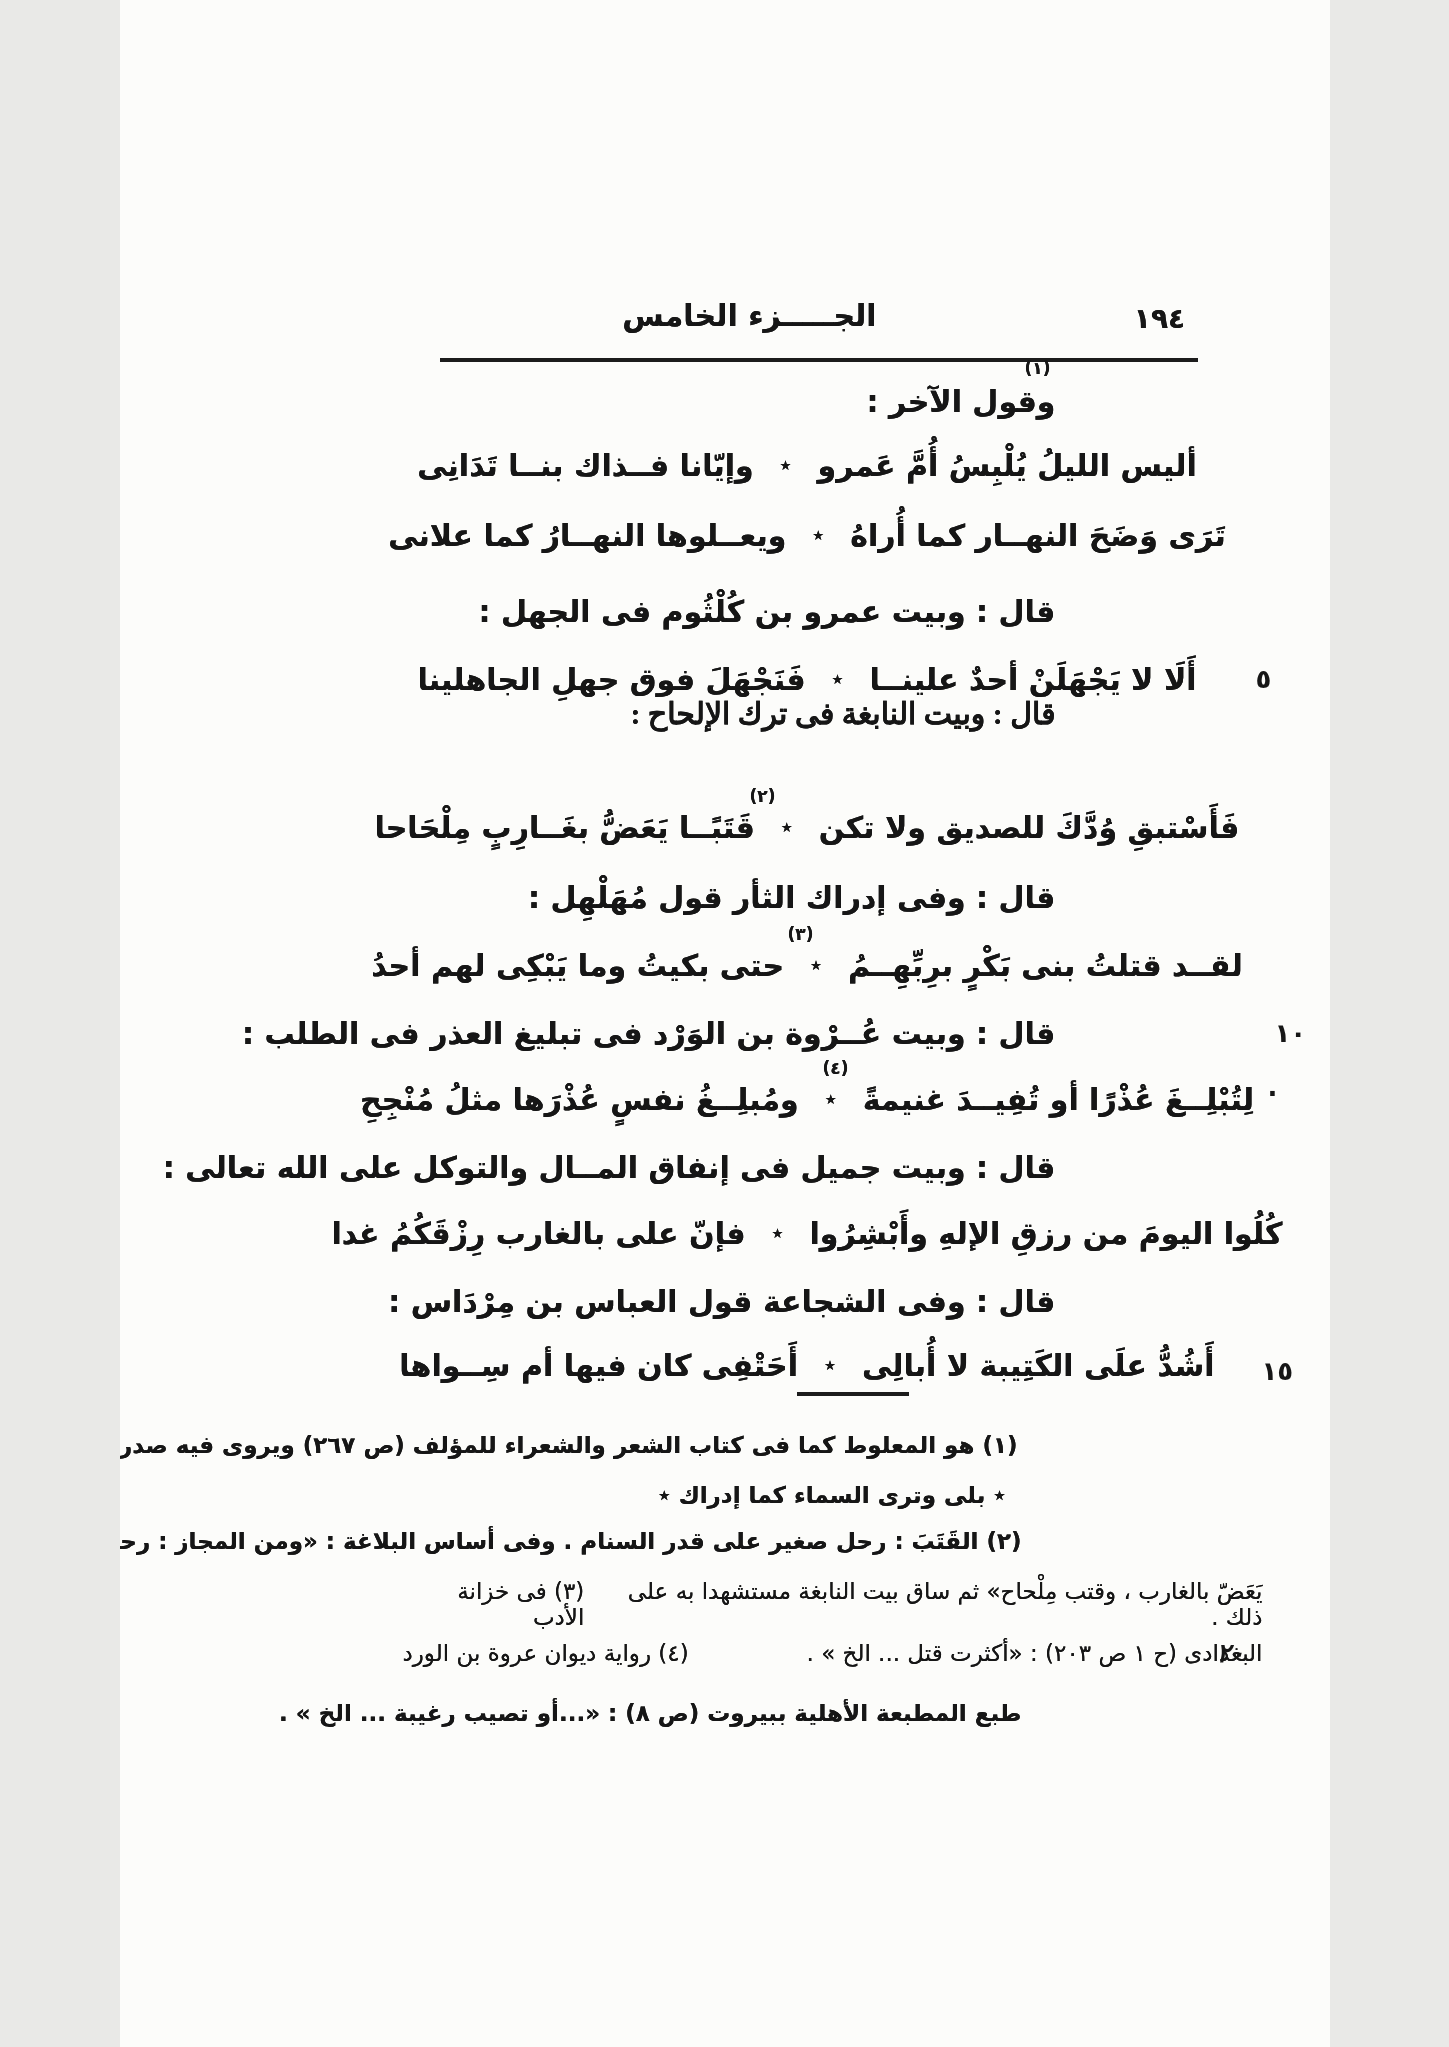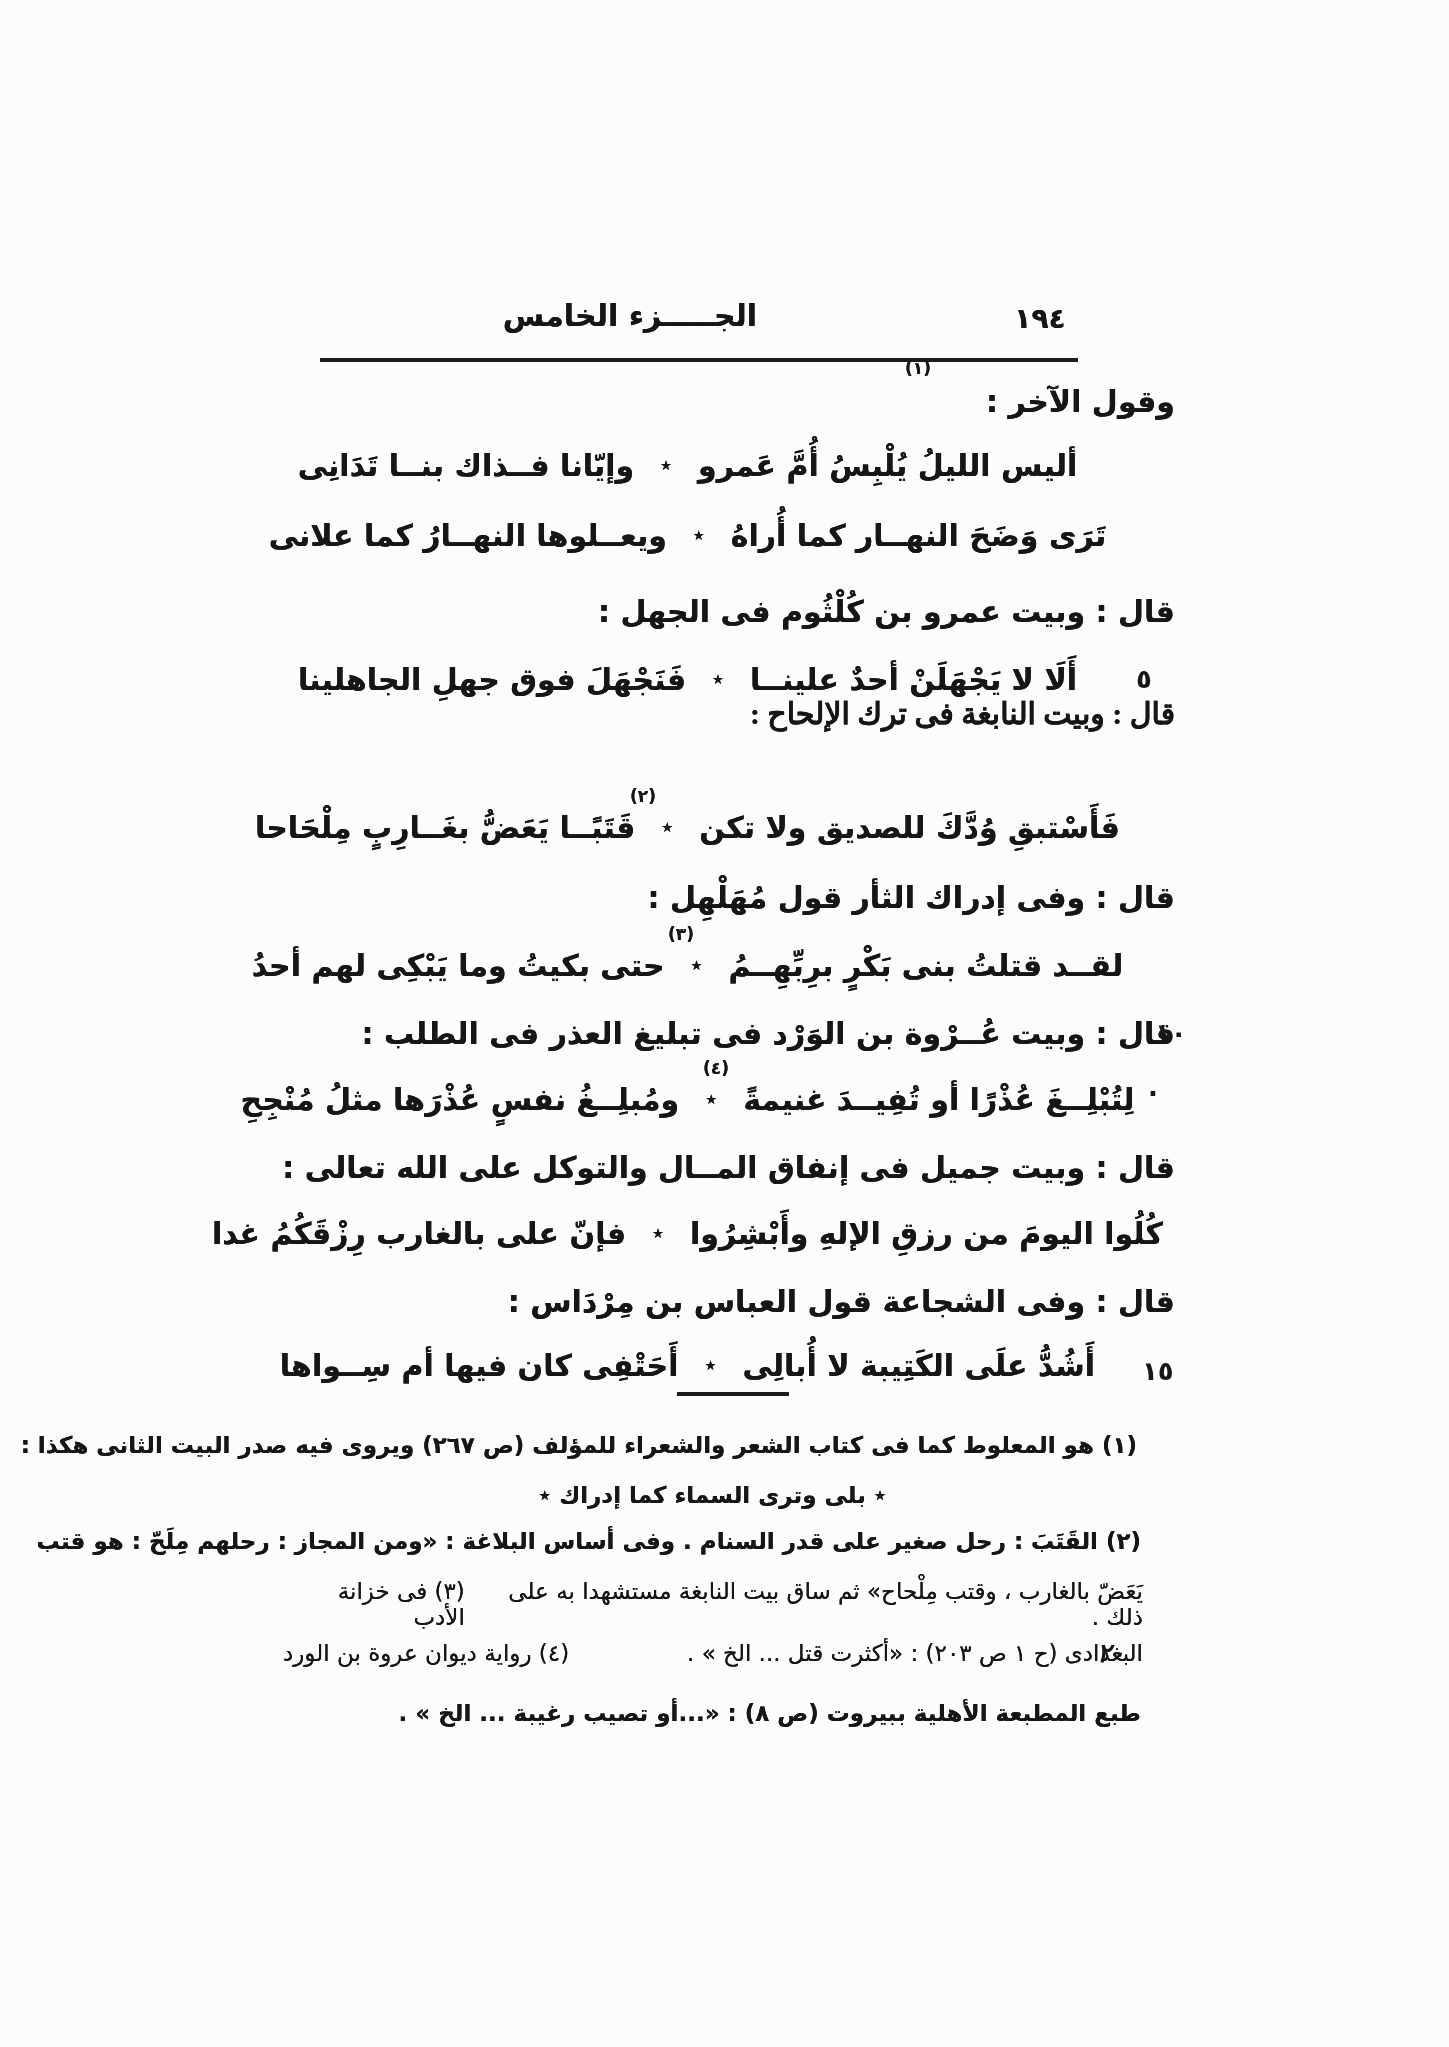--- a/index.html
+++ b/index.html
@@ -1,18 +1,18 @@
 <!DOCTYPE html>
 <html lang="ar" dir="rtl"><head>
 <meta charset="utf-8">
 <style>
   html,body{margin:0;padding:0;background:#e9e9e7;}
   .page{
     position:relative;
-    width:1449px;height:2047px;
+    width:1210px;height:2047px;
     margin:0 auto;
     background:#fcfcfa;
     font-family:"DejaVu Sans",sans-serif;
     color:#161616;
     overflow:hidden;
   }
   .line{
     position:absolute;
     direction:rtl;
     white-space:nowrap;

